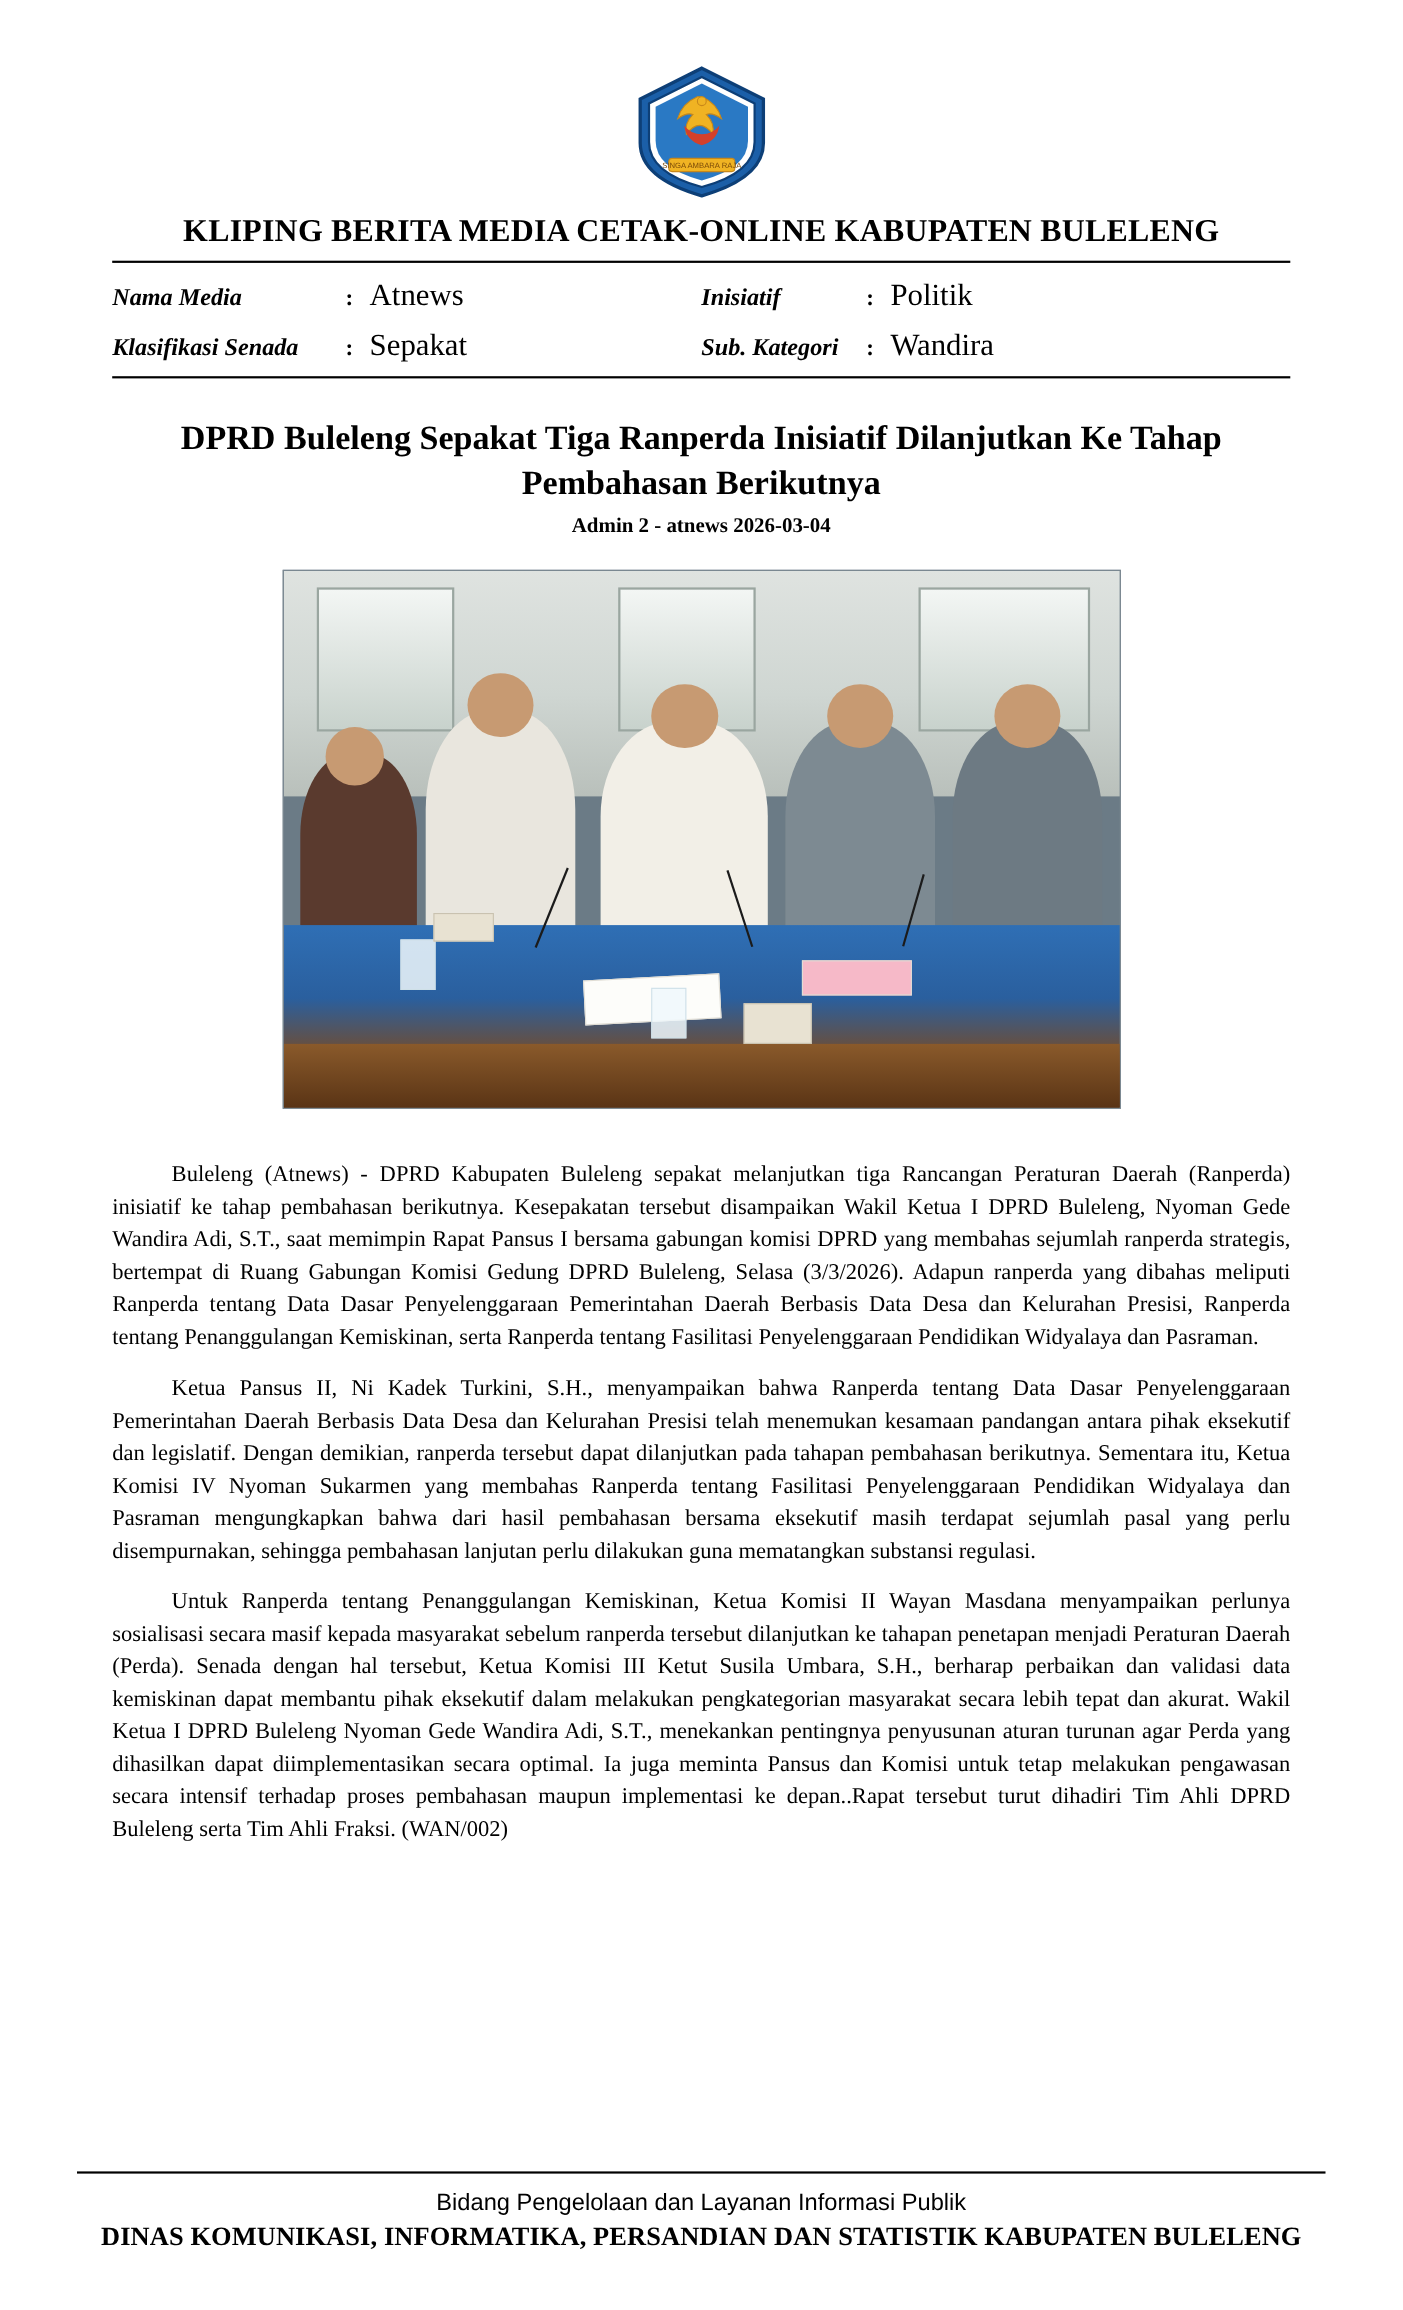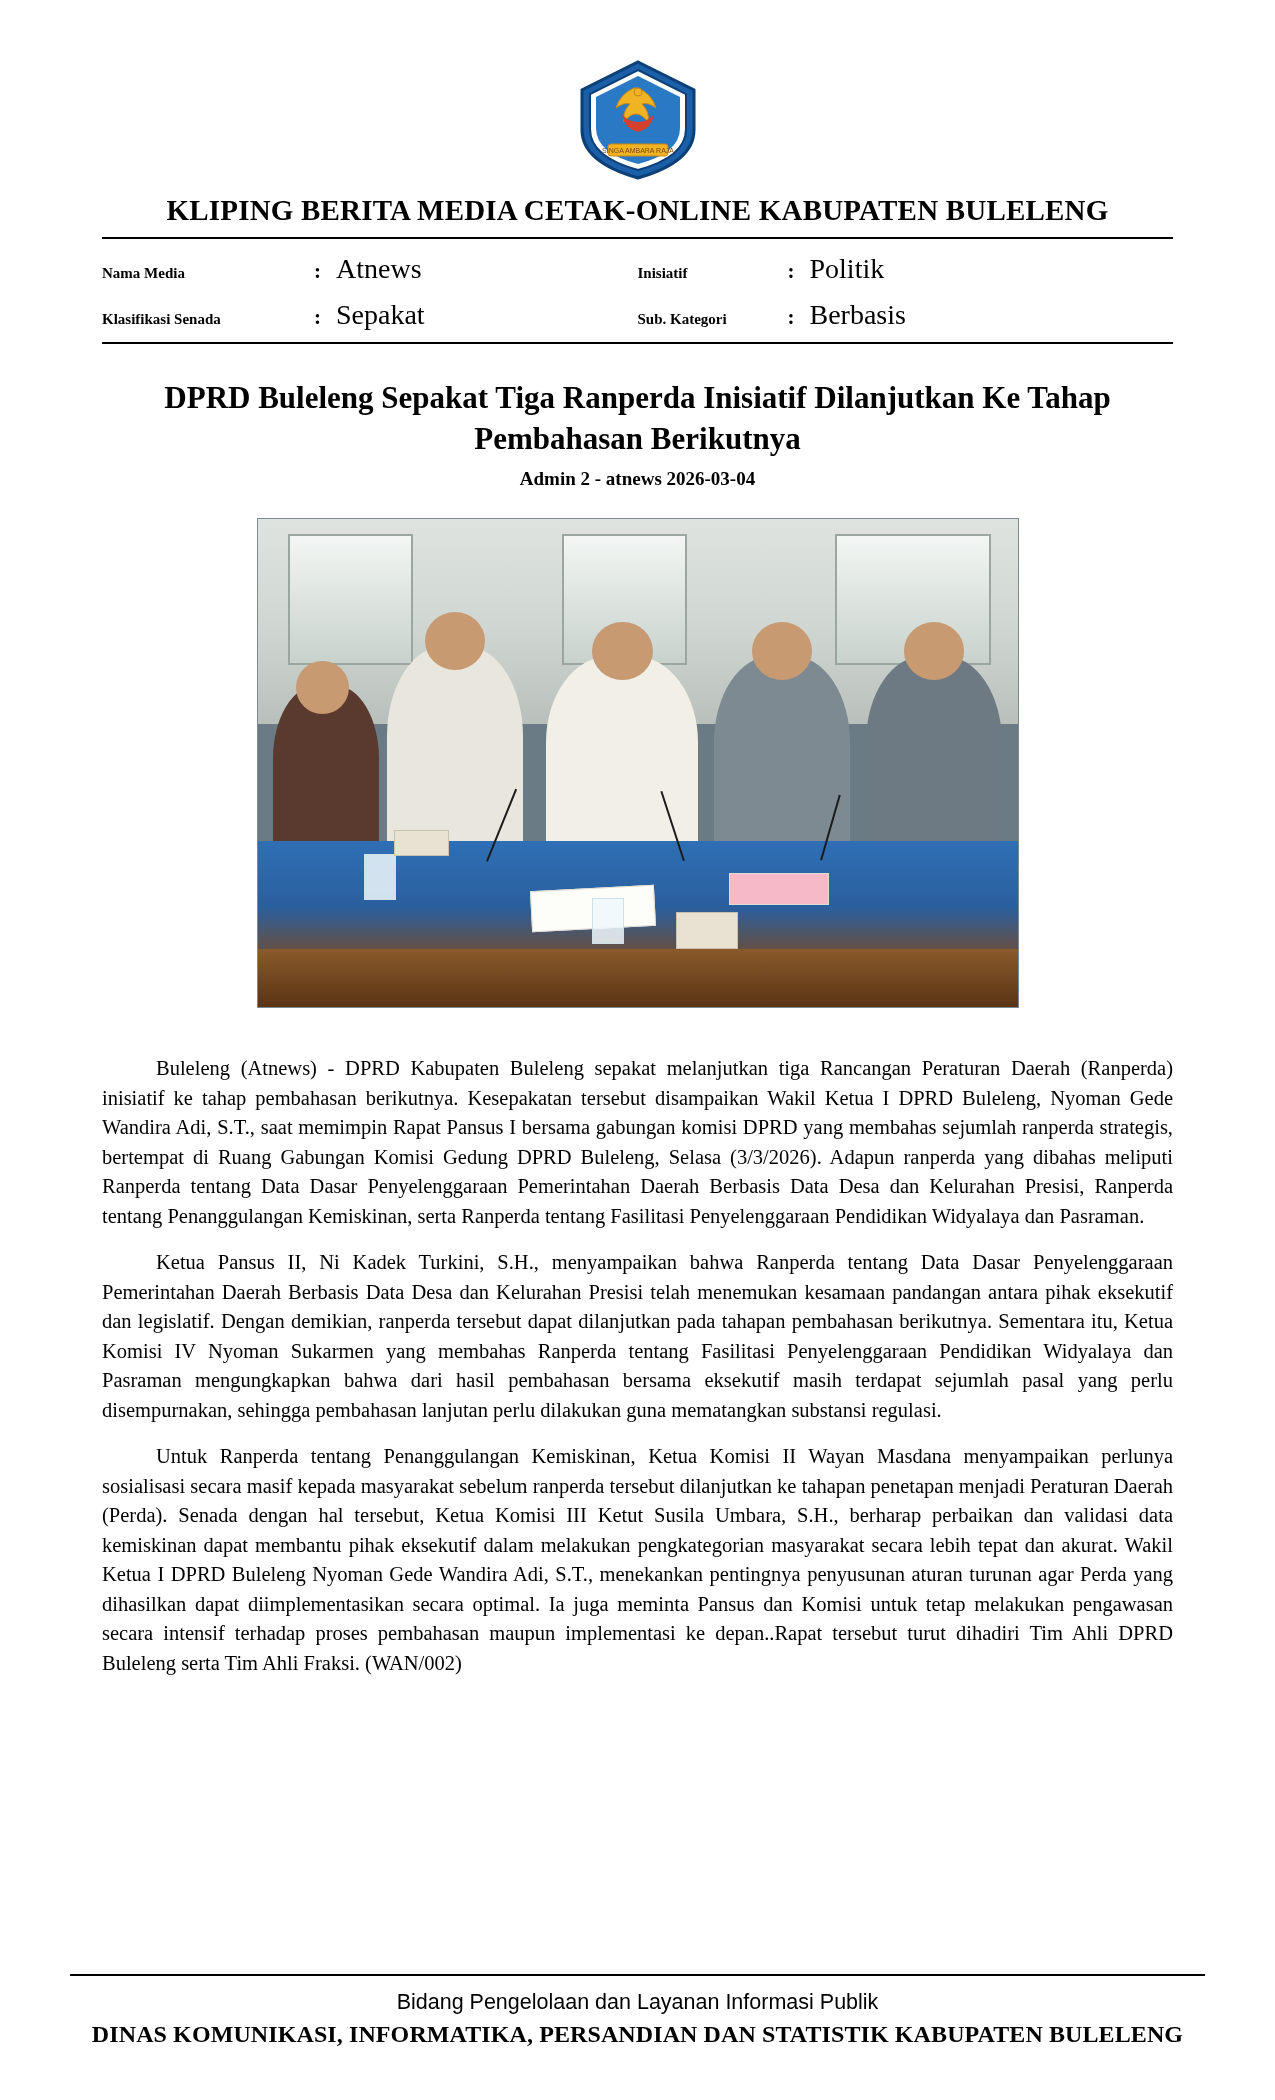--- a/index.html
+++ b/index.html
@@ -60,21 +60,22 @@
   .meta-col { width: 50%; }
   .meta-row {
     display: flex;
     align-items: baseline;
     line-height: 1.65;
     font-size: 21px;
   }
   .meta-label {
     font-weight: bold;
     width: 212px;
-    font-size: 15px;
+    font-size: 22px;
+    font-style: italic;
   }
   .meta-label.right { width: 150px; }
   .meta-colon { width: 22px; font-weight: bold; }
   .meta-value { font-size: 28px; }
 
   
   .article-title {
     text-align: center;
     font-weight: bold;
     font-size: 31px;
@@ -246,21 +247,21 @@
     </div>
     <div class="meta-col">
       <div class="meta-row">
         <span class="meta-label right">Inisiatif</span>
         <span class="meta-colon">:</span>
         <span class="meta-value">Politik</span>
       </div>
       <div class="meta-row">
         <span class="meta-label right">Sub. Kategori</span>
         <span class="meta-colon">:</span>
-        <span class="meta-value">Berbasis</span>
+        <span class="meta-value">Wandira</span>
       </div>
     </div>
   </div>
   <hr class="rule">
 
   <div class="article-title">DPRD Buleleng Sepakat Tiga Ranperda Inisiatif Dilanjutkan Ke Tahap Pembahasan Berikutnya</div>
   <div class="article-byline">Admin 2 - atnews 2026-03-04</div>
 
   <div class="photo-wrap">
     <div class="photo">

